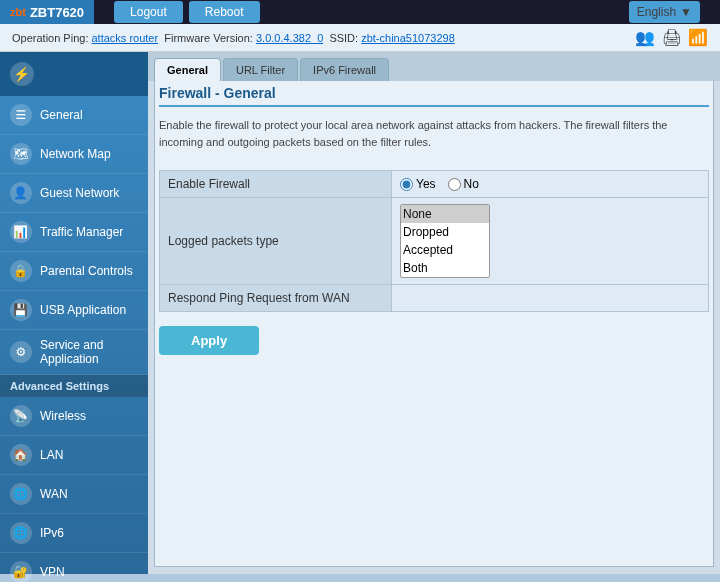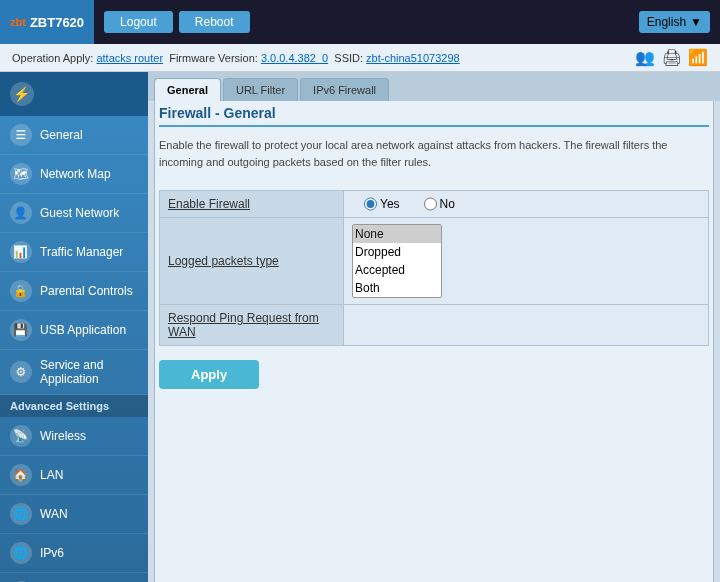--- a/index.html
+++ b/index.html
@@ -1,25 +1,25 @@
 <!DOCTYPE html>
 <html><head>
   <meta charset="utf-8">
   <style>
     * { margin: 0; padding: 0; box-sizing: border-box; }
     body { width: 720px; height: 582px; font-family: Arial, sans-serif; font-size: 12px; background: #b0c8e0; overflow: hidden; }
 
     
-    .top-bar { display: flex; align-items: center; background: #1a1a2e; height: 44px; }
+    .top-bar { display: flex; align-items: center; background: #1a1a2e; height: 24px; }
     .logo { background: #2a7ab8; padding: 0 10px; height: 100%; display: flex; align-items: center; }
     .logo-text { color: white; font-weight: bold; font-size: 13px; }
     .logo-brand { color: #ff6600; font-weight: bold; font-size: 11px; margin-right: 4px; }
-    .top-nav { display: flex; flex: 1; align-items: center; padding: 0 10px; gap: 6px; }
+    .top-nav { display: flex; flex: 1; align-items: center; padding: 0 20px; gap: 6px; }
     .top-btn { background: #4a9fd4; color: white; border: none; padding: 4px 16px; border-radius: 3px; cursor: pointer; font-size: 12px; }
-    .lang-select { margin-left: auto; background: #4a9fd4; color: #000000; border: none; padding: 4px 8px; border-radius: 3px; cursor: pointer; display: flex; align-items: center; gap: 4px; font-size: 12px; }
+    .lang-select { margin-left: auto; background: #4a9fd4; color: #404040; border: none; padding: 4px 8px; border-radius: 3px; cursor: pointer; display: flex; align-items: center; gap: 4px; font-size: 12px; }
 
     
     .info-bar { background: #e8f0f8; padding: 4px 12px; display: flex; align-items: center; font-size: 11px; color: #333; border-bottom: 1px solid #ccc; min-height: 28px; }
     .info-bar a { color: #0066cc; text-decoration: underline; }
     .info-bar .icons { margin-left: auto; display: flex; gap: 6px; }
 
     
     .main-layout { display: flex; height: calc(582px - 60px); }
 
     
@@ -35,24 +35,24 @@
     .tabs { display: flex; background: #b8ccdc; padding: 6px 6px 0 6px; gap: 2px; }
     .tab { padding: 5px 12px; background: #9ab8cc; color: #333; border-radius: 4px 4px 0 0; cursor: pointer; font-size: 11px; border: 1px solid #8aacbf; border-bottom: none; }
     .tab.active { background: #e8f0f8; color: #000; font-weight: bold; }
     .content-inner { background: #e8f0f8; margin: 0 6px 6px 6px; padding: 4px; border: 1px solid #a0b8cc; border-top: none; min-height: calc(100% - 36px); }
     .content-title { font-size: 14px; font-weight: bold; color: #1a5a8a; margin-bottom: 10px; border-bottom: 2px solid #4a9fd4; padding-bottom: 4px; }
     .content-desc { font-size: 11px; color: #444; margin-bottom: 20px; line-height: 1.5; }
 
     
     .form-table { width: 100%; border-collapse: collapse; }
     .form-table tr td { padding: 6px 8px; border: 1px solid #b0c4d4; font-size: 12px; }
-    .form-table tr td:first-child { background: #c8dae8; width: 184px; color: #333; text-decoration: underline; }
+    .form-table tr td:first-child { background: #c8dae8; width: 232px; color: #333; }
     .form-table tr td:last-child { background: #e0eaf4; }
     .radio-group { display: flex; gap: 12px; align-items: center; }
-    .radio-group label { display: flex; gap: 3px; cursor: pointer; margin-left: 12px; }
+    .radio-group label { display: flex; align-items: center; gap: 3px; cursor: pointer; }
     .radio-group input[type="radio"] { cursor: pointer; accent-color: #2a7ab8; }
 
     
     .packet-select { border: 1px solid #999; font-size: 12px; background: white; width: 90px; }
     .packet-select option { padding: 2px; }
 
     
     .apply-btn { background: #4ab8d4; color: white; border: none; padding: 7px 32px; border-radius: 4px; font-size: 13px; font-weight: bold; cursor: pointer; margin-top: 14px; display: block; }
   </style>
 </head>
@@ -67,21 +67,21 @@
     <button class="top-btn">Logout</button>
     <button class="top-btn">Reboot</button>
     <div class="lang-select">
       <span>English</span>
       <span>▼</span>
     </div>
   </div>
 </div>
 
 <div class="info-bar">
-  <span>Operation Apply:</span>&nbsp;
+  <span>Operation Ping:</span>&nbsp;
   <a href="#">attacks router</a>&nbsp;&nbsp;
   <span>Firmware Version:</span>&nbsp;
   <a href="#">3.0.0.4.382_0</a>&nbsp;&nbsp;
   <span>SSID:</span>&nbsp;
   <a href="#">zbt-china51073298</a>
   <div class="icons">
     <span style="font-size:16px;">👥</span>
     <span style="font-size:16px;">🖨</span>
     <span style="font-size:16px;">📶</span>
   </div>

